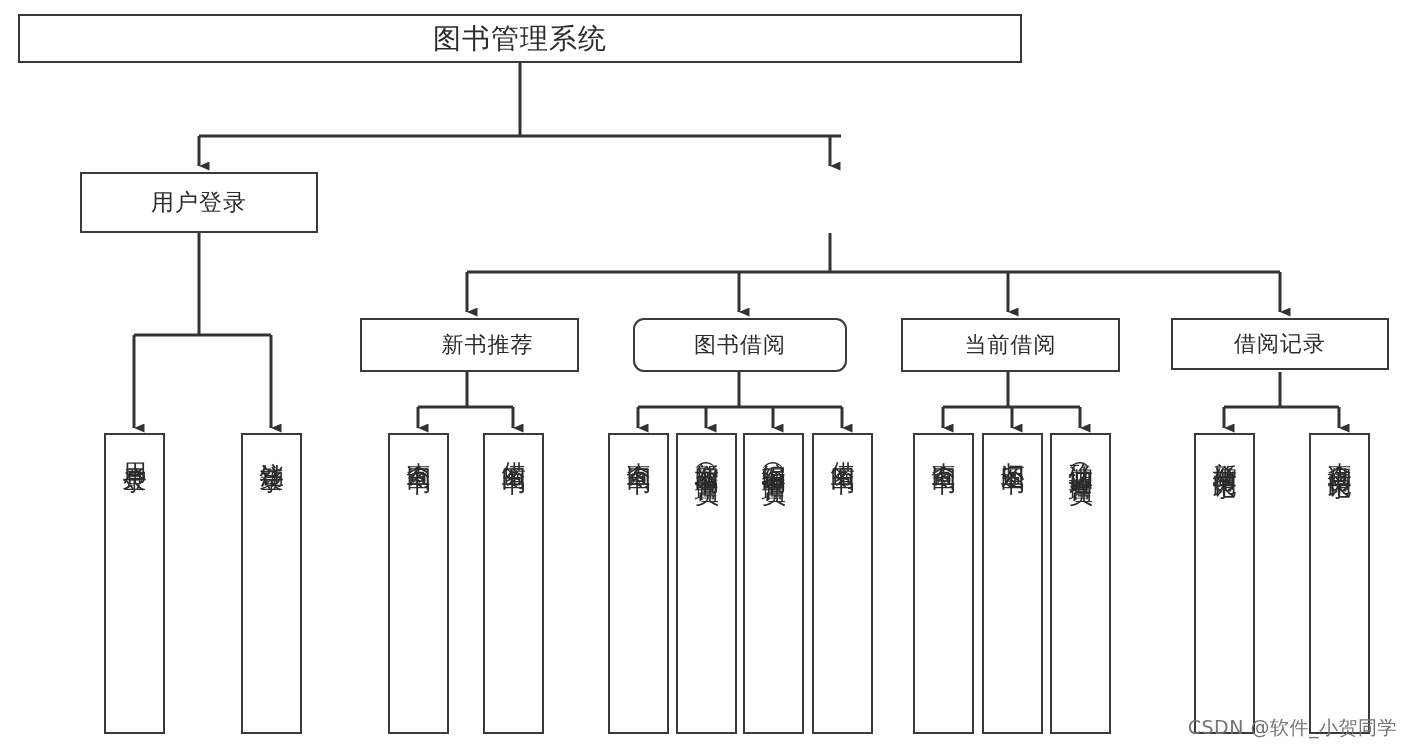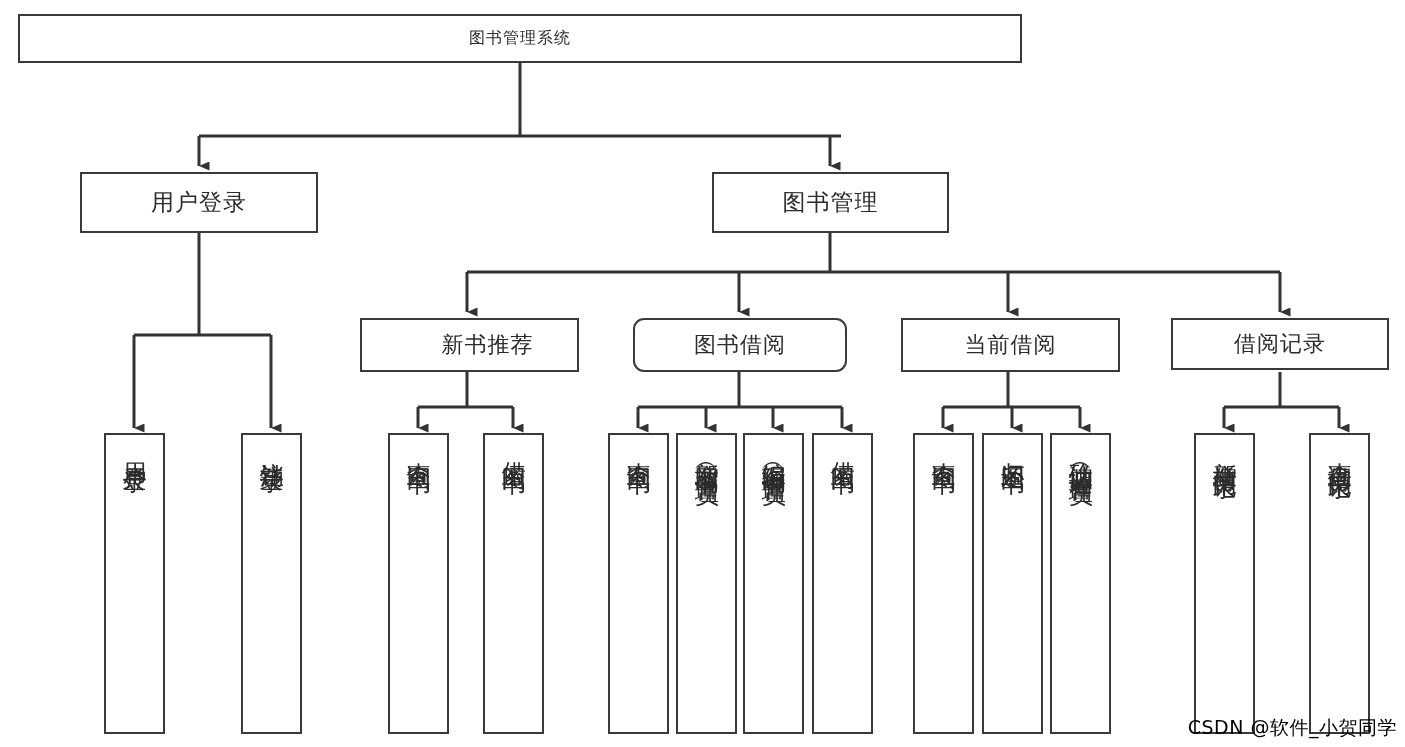--- a/index.html
+++ b/index.html
@@ -30,21 +30,21 @@
     box-sizing: border-box;
     background: #ffffff;
     border: 2.5px solid #3a3a3a;
     display: flex;
     align-items: center;
     justify-content: center;
     color: #2b2b2b;
     text-align: center;
   }
   .node.root {
-    font-size: 16px;
+    font-size: 28px;
     letter-spacing: 1px;
   }
   .node.lvl1 {
     font-size: 23px;
     letter-spacing: 1px;
   }
   .node.lvl2 {
     font-size: 22px;
     letter-spacing: 1px;
   }
@@ -65,21 +65,21 @@
     align-items: flex-start;
     justify-content: center;
     padding-top: 8px;
     box-sizing: border-box;
   }
   .watermark {
     position: absolute;
     right: 8px;
     bottom: 6px;
     font-size: 19px;
-    color: #000000;
+    color: #737373;
     white-space: nowrap;
     letter-spacing: 0.5px;
   }
 </style>
 </head>
 <body>
 
 <div id="canvas">
 
   <svg class="wires" viewBox="0 0 1405 747">
@@ -132,23 +132,20 @@
     </g>
   </svg>
 
   <div class="node root" style="left:18px; top:14px; width:1004px; height:49px;">
     <span>图书管理系统</span>
   </div>
 
   <div class="node lvl1" style="left:80px; top:172px; width:238px; height:61px;">
     <span>用户登录</span>
   </div>
-  <div class="node lvl1" style="left:712px; top:172px; width:237px; height:61px;">
-    <span>图书管理</span>
-  </div>
 
   <div class="node lvl2" style="left:360px; top:318px; width:219px; height:54px;padding-left:36px;">
     <span>新书推荐</span>
   </div>
   <div class="node lvl2" style="left:633px; top:318px; width:214px; height:54px;border-radius:11px;">
     <span>图书借阅</span>
   </div>
   <div class="node lvl2" style="left:901px; top:318px; width:219px; height:54px;justify-content:center;">
     <span>当前借阅</span>
   </div>

